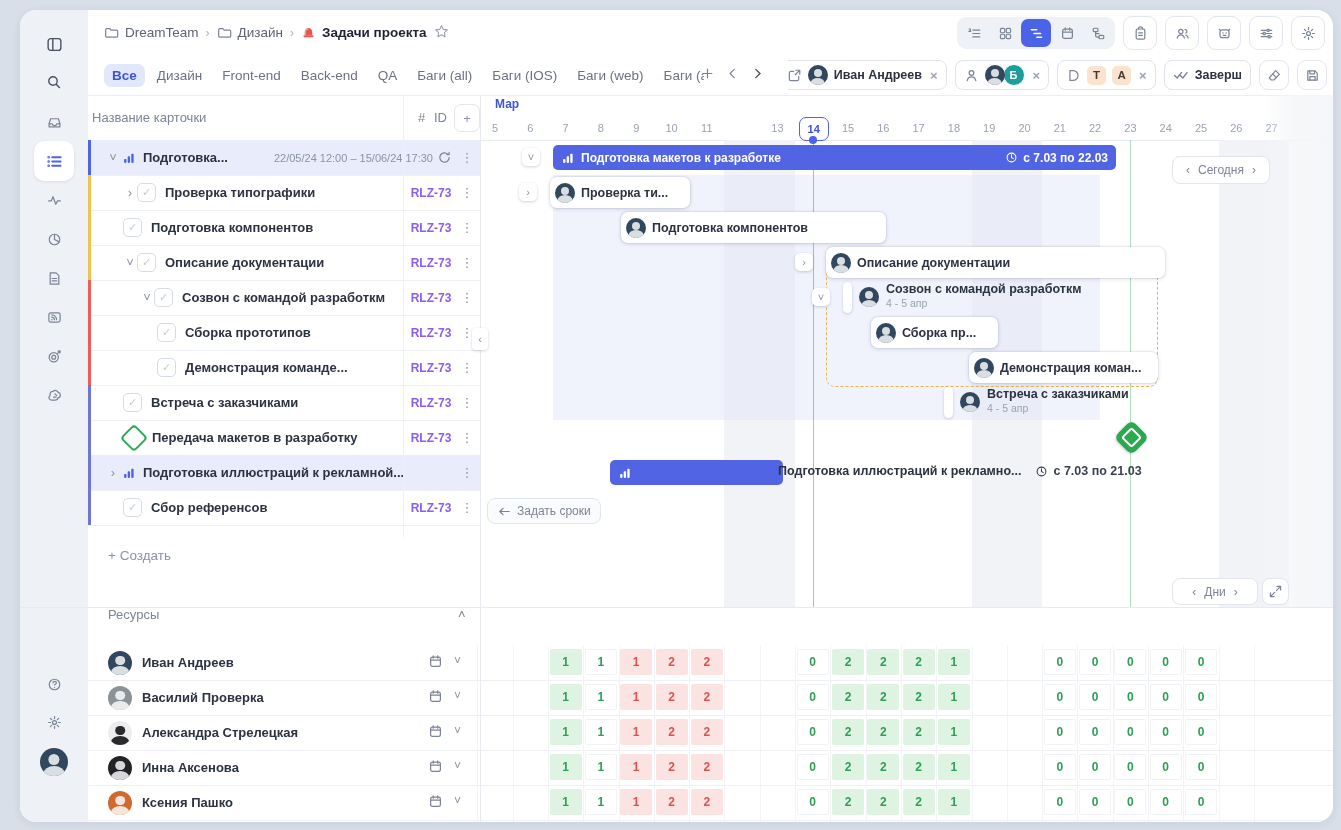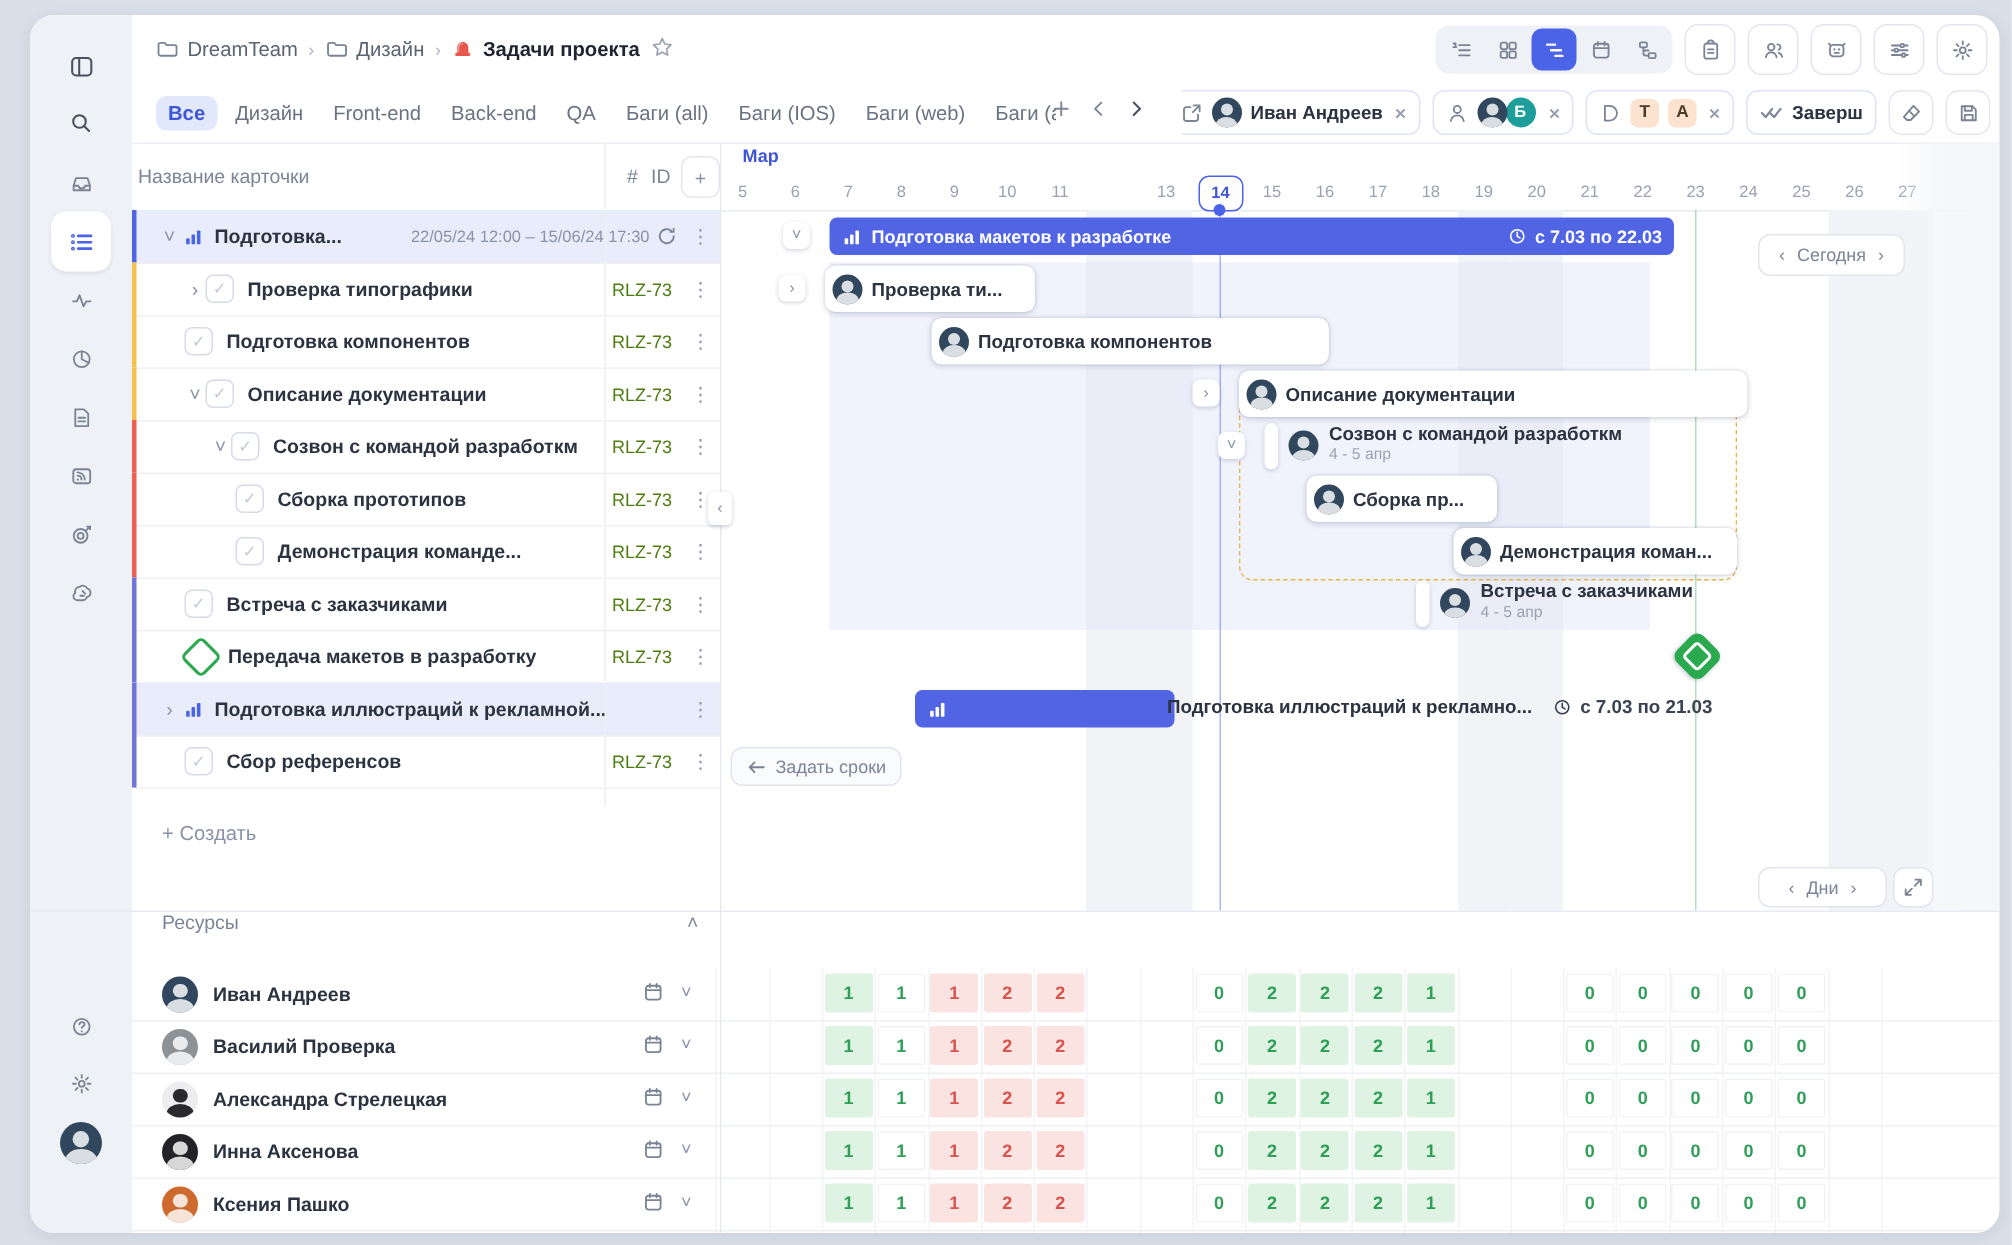--- a/index.html
+++ b/index.html
@@ -61,21 +61,21 @@
     font-size:11.5px;font-weight:700;display:flex;align-items:center;justify-content:center;}
   .chip.clip .lbl{max-width:52px;overflow:hidden;}
   
   .colhead{position:absolute;top:85px;height:45px;display:flex;align-items:center;color:#7c8596;font-size:13px;}
   #listrows .trow{position:absolute;left:68px;width:392px;height:35px;border-bottom:1px solid #eef0f4;
     display:flex;align-items:center;}
   .trow .strip{position:absolute;left:0;top:0;width:3px;height:100%;}
   .trow.sel{background:#e9edfb;}
   .trow .title{font-size:13px;color:#2b3240;font-weight:600;white-space:nowrap;overflow:hidden;flex:1;}
   .trow .dates{font-size:11px;color:#8a93a5;white-space:nowrap;margin-right:4px;}
-  .trow .tid{font-size:12px;color:#4d7c0f;width:46px;text-align:left;flex:none;}
+  .trow .tid{font-size:12px;color:#8b5cf6;width:46px;text-align:center;flex:none;font-weight:bold;}
   .trow .menu{width:26px;color:#8a93a5;font-size:13px;text-align:center;flex:none;}
   .chk{width:17px;height:17px;border:1px solid #d6dbe6;border-radius:5px;background:#fff;flex:none;
     display:flex;align-items:center;justify-content:center;color:#c3cad6;font-size:11px;}
   .chev{color:#8a93a5;font-size:13px;width:14px;flex:none;text-align:center;}
   .vdiv{position:absolute;top:85px;bottom:0;width:1px;background:#e7eaf0;}
   .coldiv{position:absolute;top:85px;width:1px;background:#eef0f4;}
   #create{position:absolute;left:88px;top:530px;height:30px;display:flex;align-items:center;
     color:#8a93a5;font-size:13.5px;}
   
   .month{position:absolute;left:475px;top:87px;font-size:12px;color:#3f55d8;font-weight:600;}

